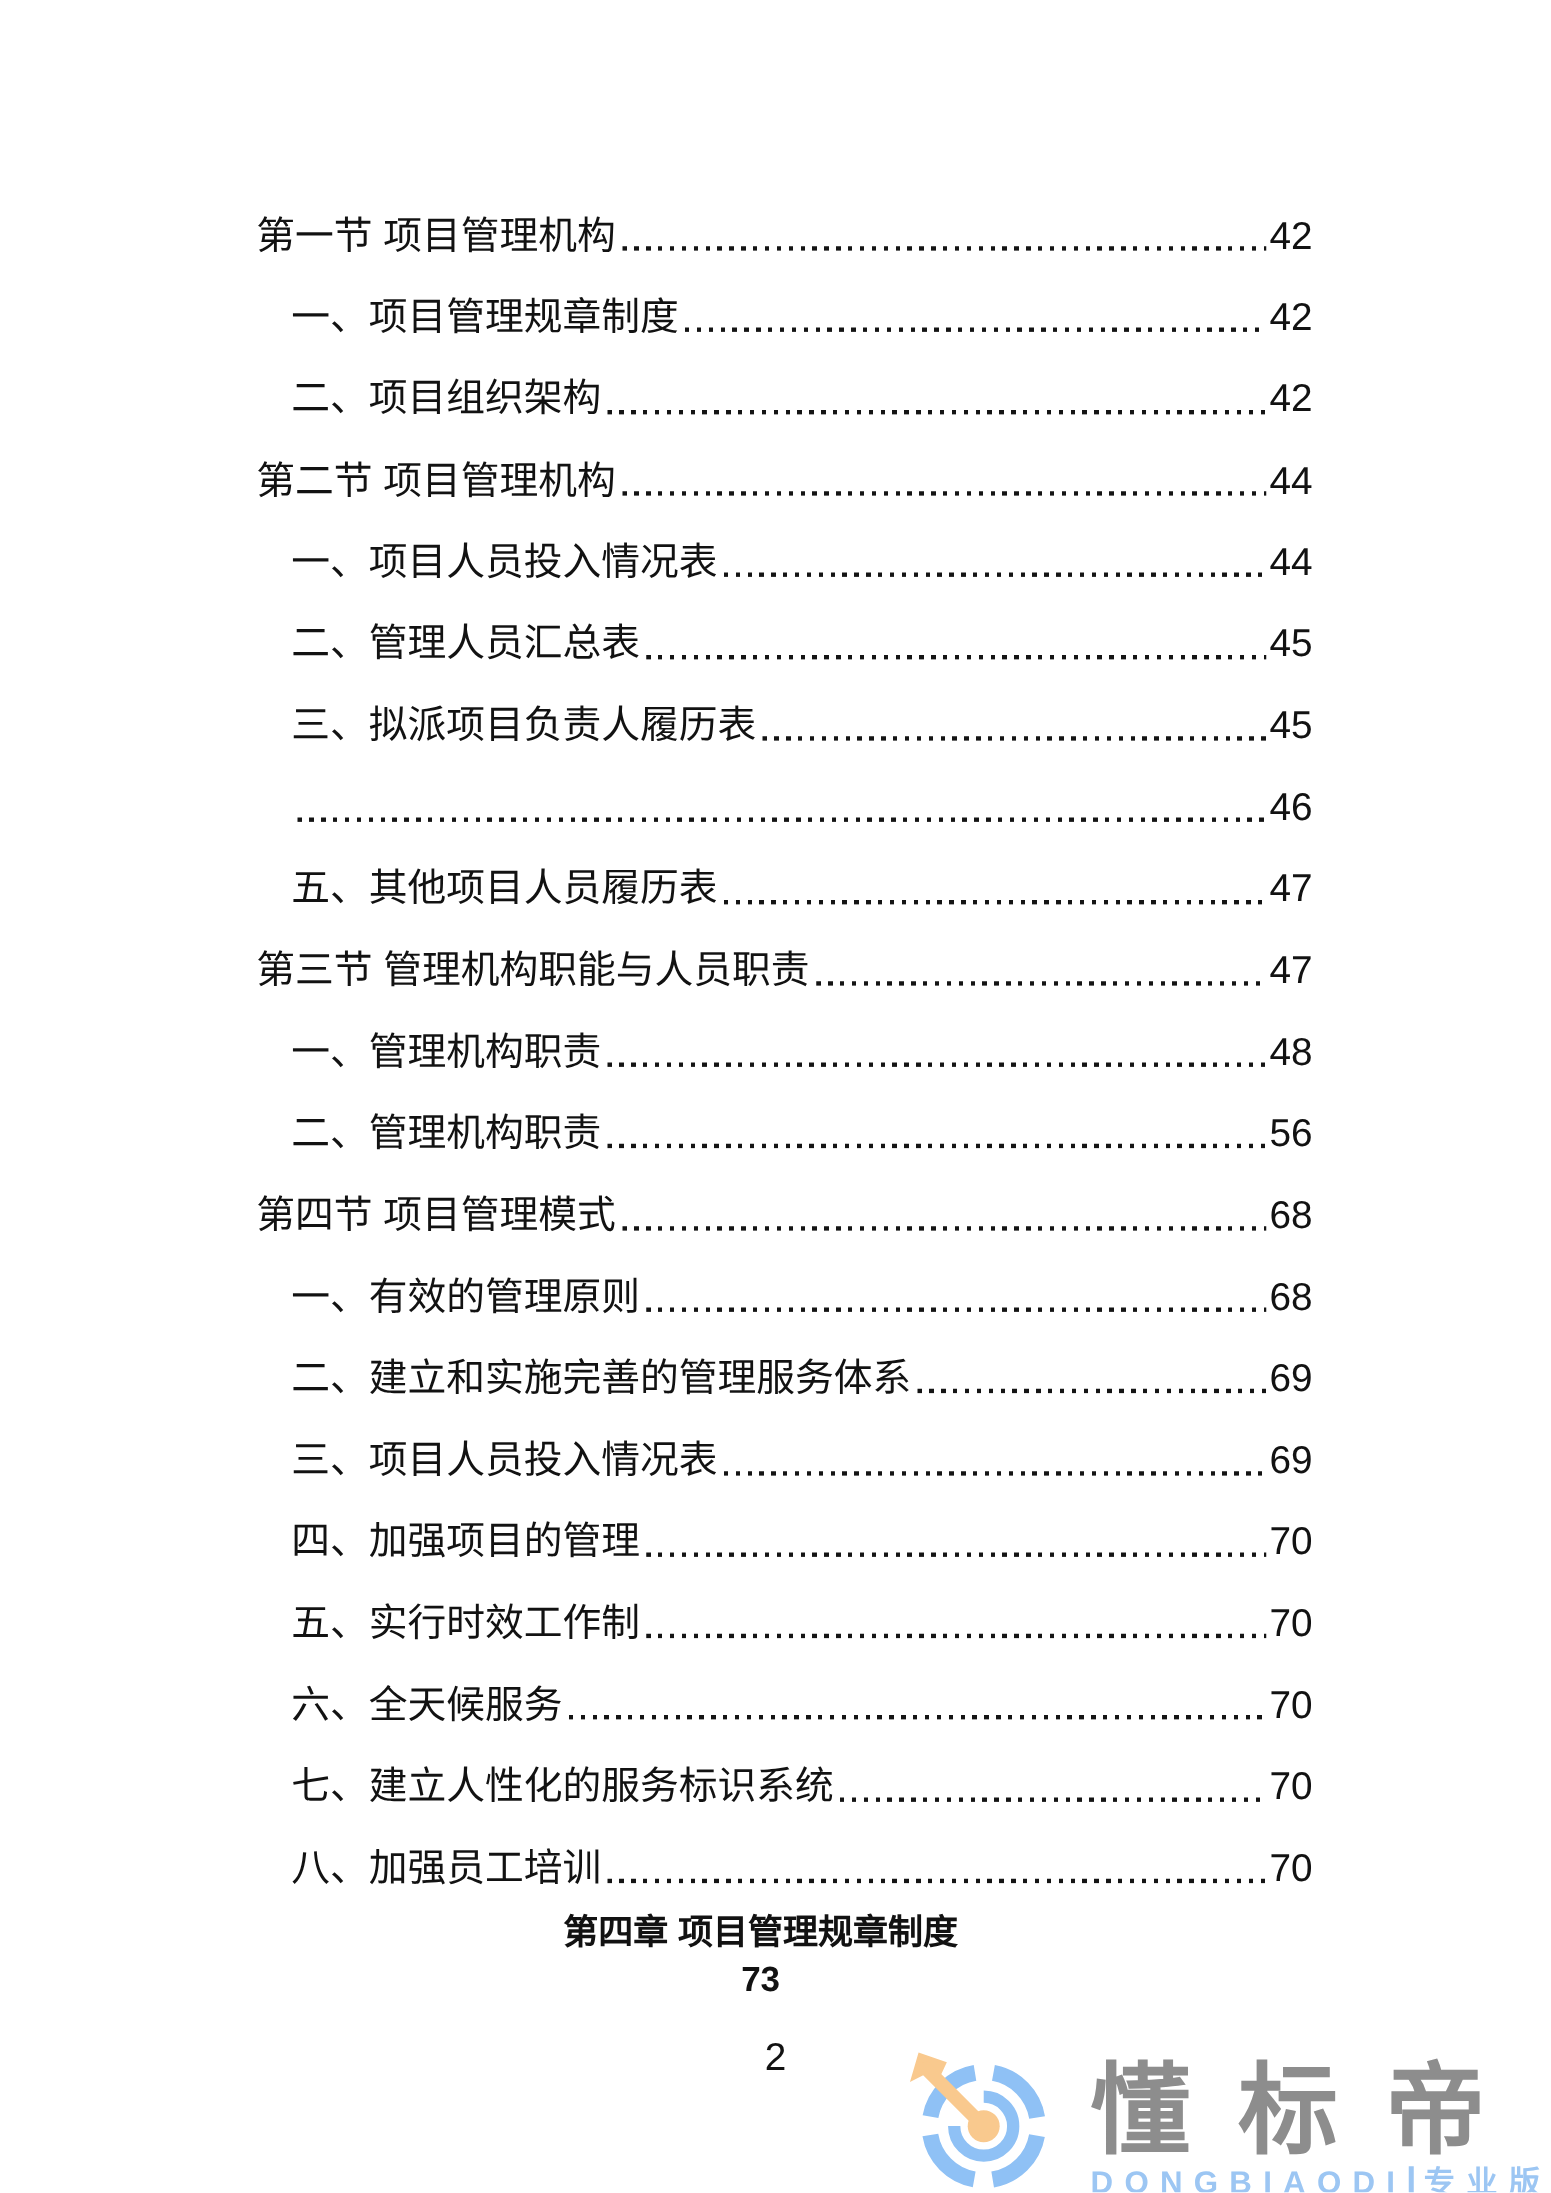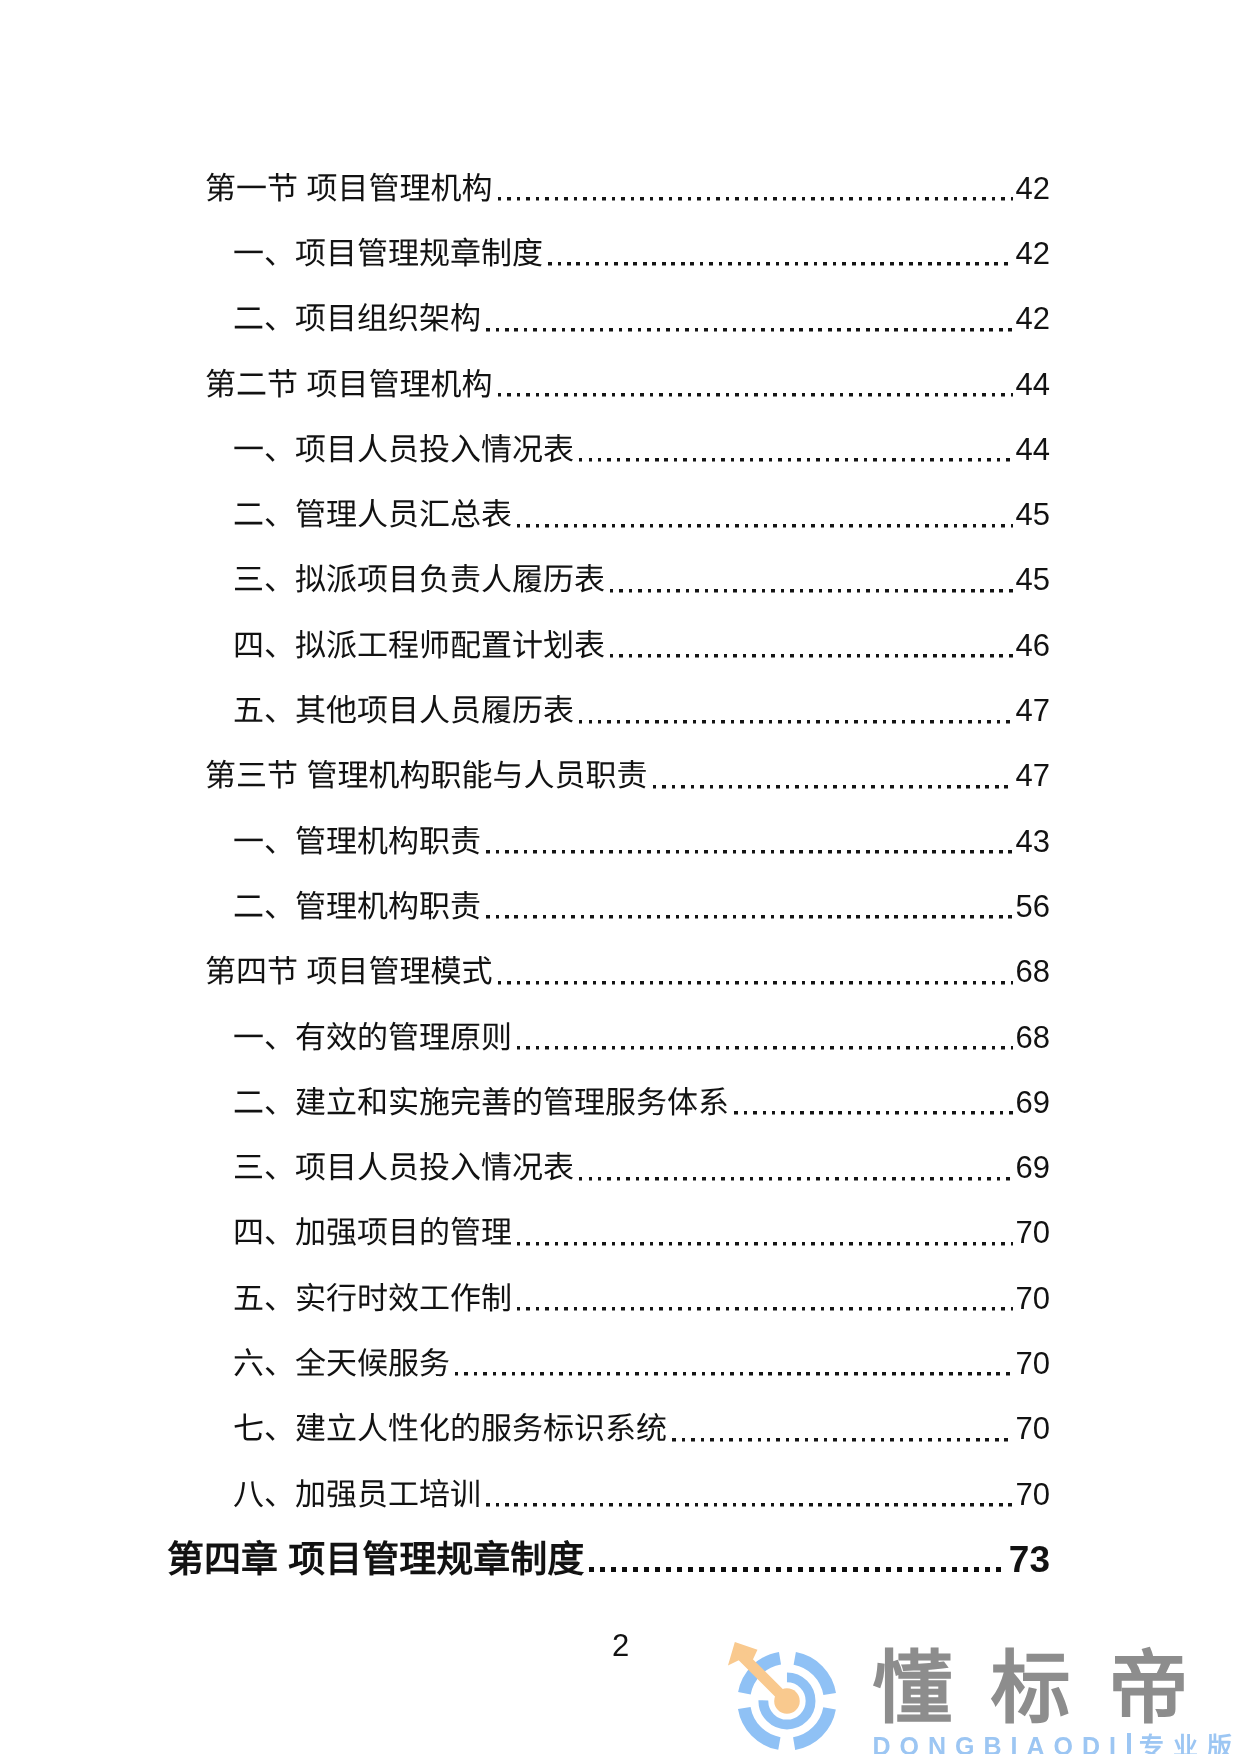--- a/index.html
+++ b/index.html
@@ -26,21 +26,21 @@
     align-items: center;
     height: 65.3px;
     font-size: 31px;
     line-height: 38px;
   }
   .toc-label { white-space: nowrap; }
   .toc-page  { white-space: nowrap; text-align: center; }
 
   .lvl-section { padding-left: 38px; }
   .lvl-sub     { padding-left: 66px; }
-  .lvl-chapter { padding-left: 0; font-weight: bold; font-size: 37px; }
+  .lvl-chapter { padding-left: 0; font-weight: bold; font-size: 28px; flex-direction: column; }
 
   .leader {
     flex: 1 1 auto;
     height: 38px;
     margin: 0 3px 0 5px;
     background-image: repeating-linear-gradient(to right, #141414 0 3.5px, transparent 3.5px 9.5px);
     background-size: 100% 3.5px;
     background-repeat: no-repeat;
     background-position: left bottom 7px;
   }
@@ -140,38 +140,37 @@
       <span class="toc-label">二、管理人员汇总表</span>
       <span class="leader"></span>
       <span class="toc-page">45</span>
     </div>
       <div class="toc-row lvl-sub">
       <span class="toc-label">三、拟派项目负责人履历表</span>
       <span class="leader"></span>
       <span class="toc-page">45</span>
     </div>
       <div class="toc-row lvl-sub">
-      <span class="toc-label">四、拟派工程师配置计划表</span>
       <span class="leader"></span>
       <span class="toc-page">46</span>
     </div>
       <div class="toc-row lvl-sub">
       <span class="toc-label">五、其他项目人员履历表</span>
       <span class="leader"></span>
       <span class="toc-page">47</span>
     </div>
       <div class="toc-row lvl-section">
       <span class="toc-label">第三节 管理机构职能与人员职责</span>
       <span class="leader"></span>
       <span class="toc-page">47</span>
     </div>
       <div class="toc-row lvl-sub">
       <span class="toc-label">一、管理机构职责</span>
       <span class="leader"></span>
-      <span class="toc-page">43</span>
+      <span class="toc-page">48</span>
     </div>
       <div class="toc-row lvl-sub">
       <span class="toc-label">二、管理机构职责</span>
       <span class="leader"></span>
       <span class="toc-page">56</span>
     </div>
       <div class="toc-row lvl-section">
       <span class="toc-label">第四节 项目管理模式</span>
       <span class="leader"></span>
       <span class="toc-page">68</span>

